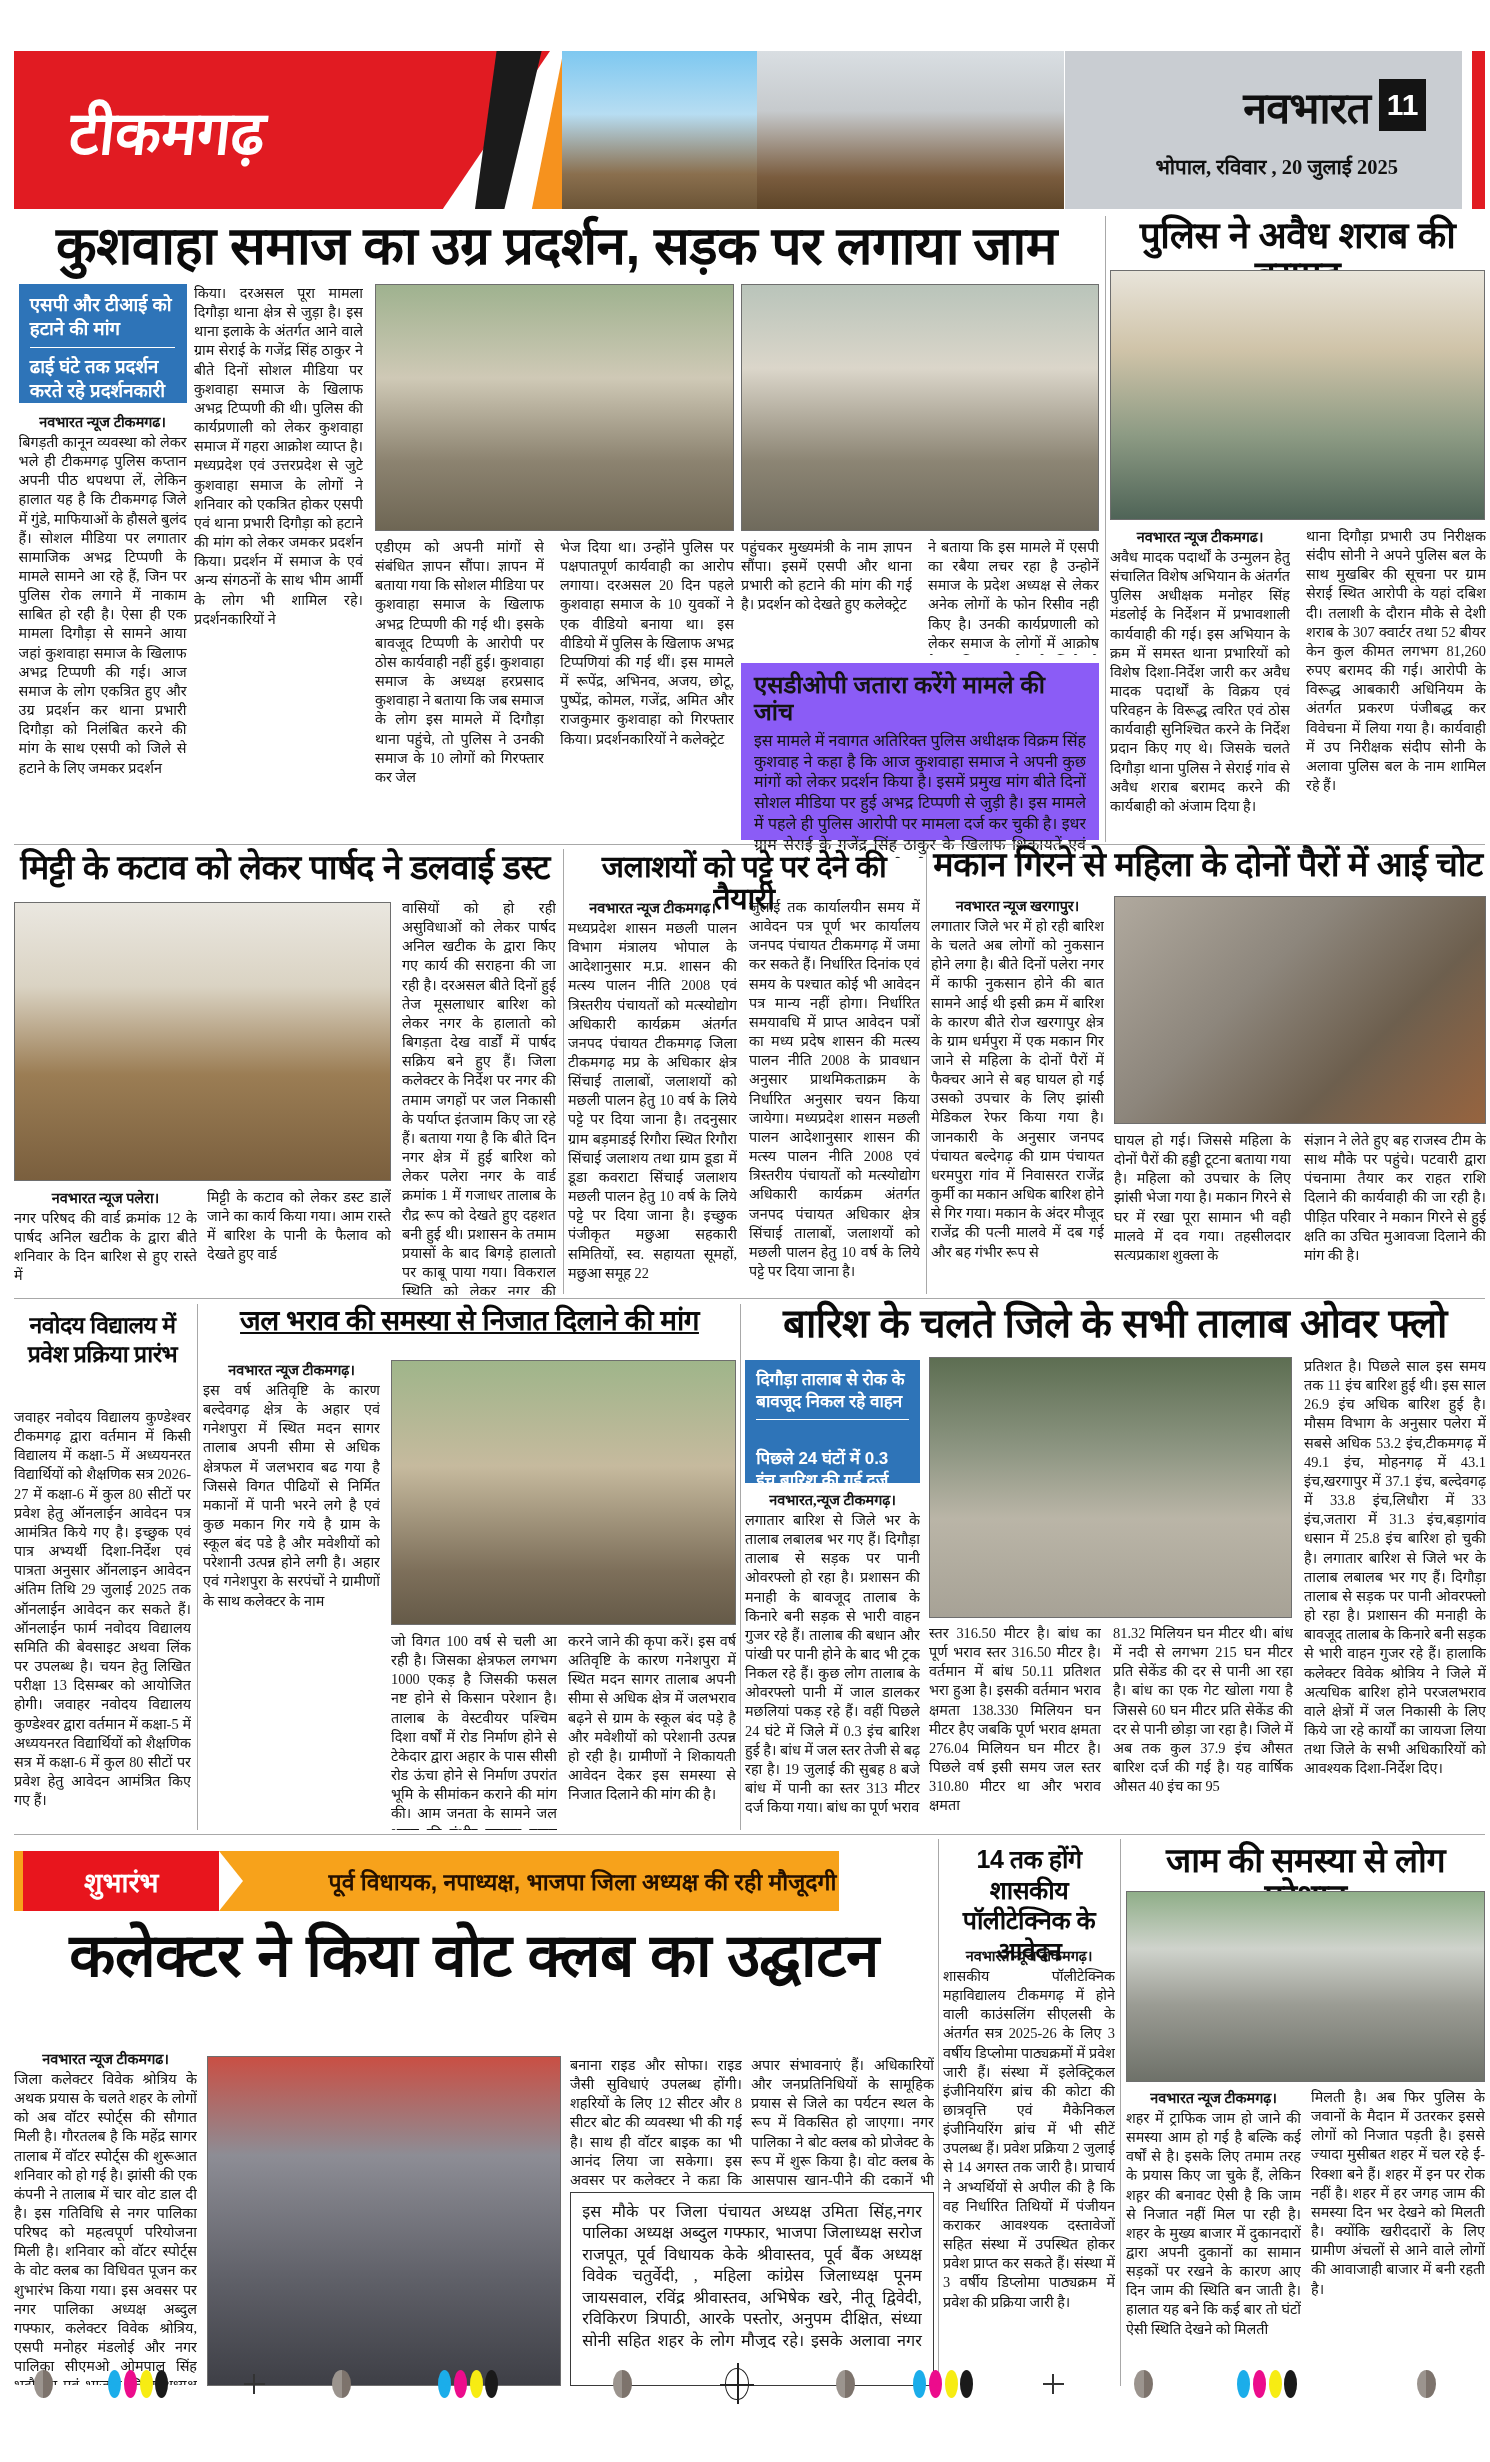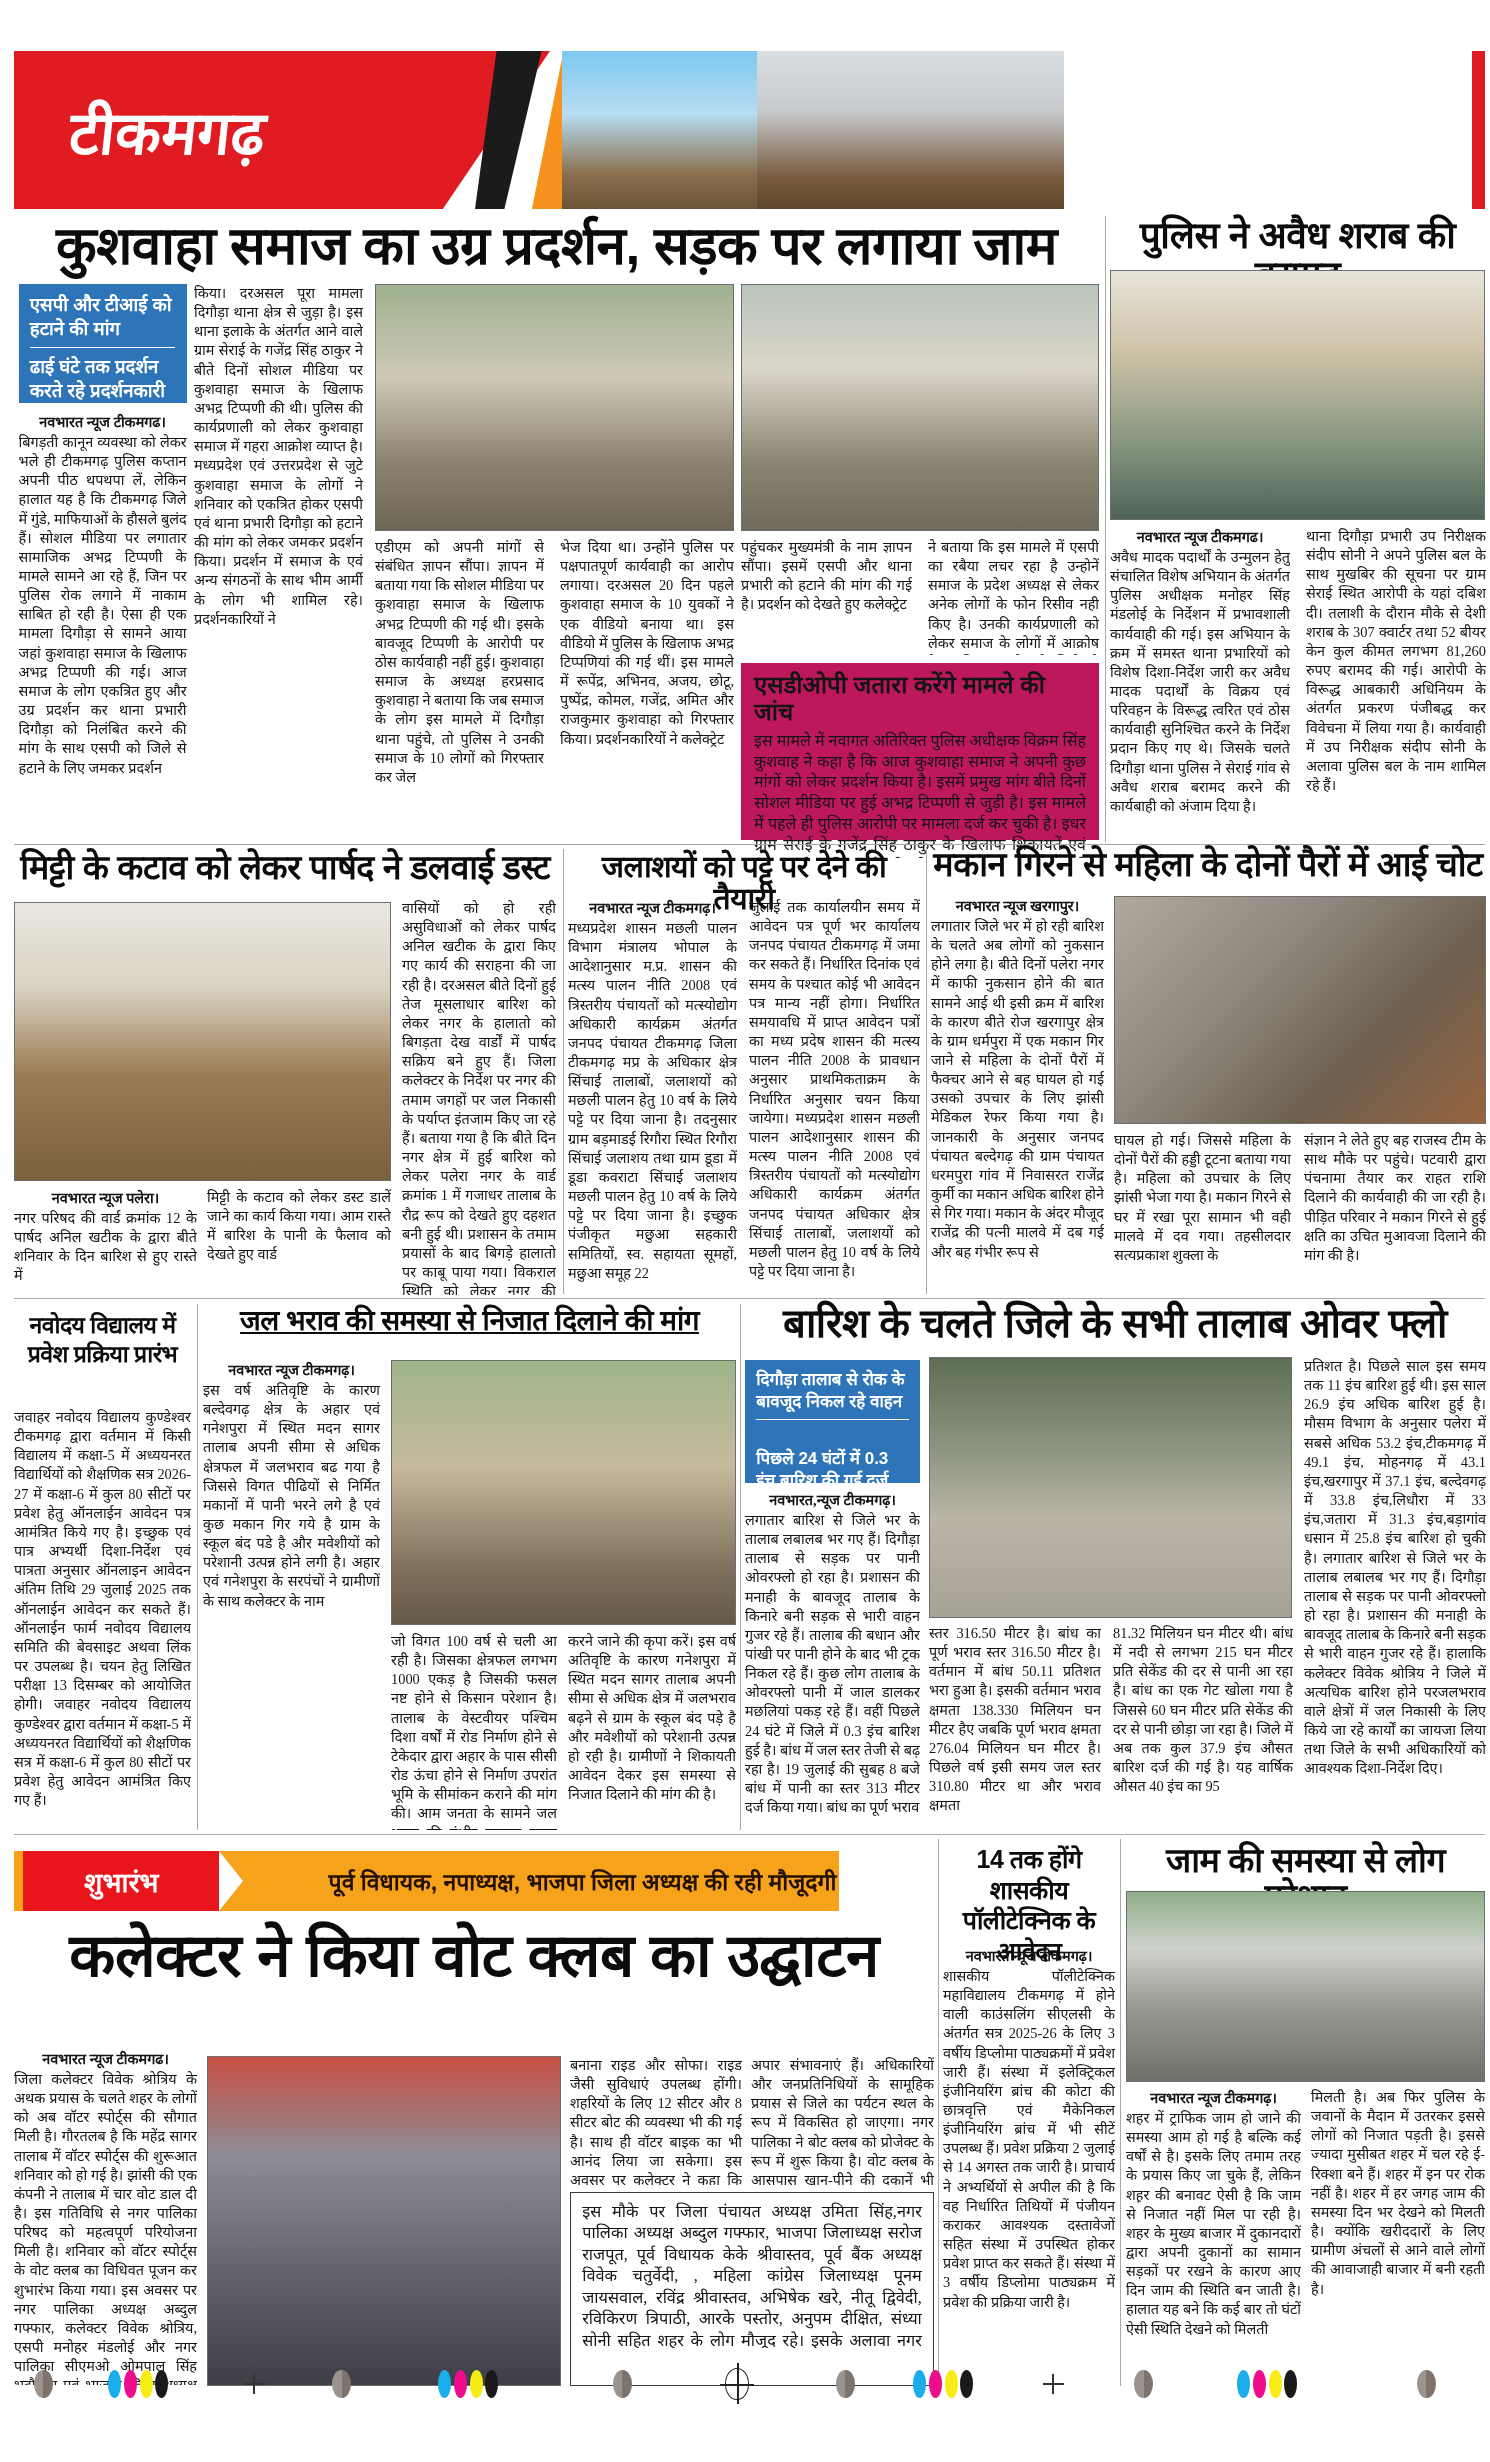--- a/index.html
+++ b/index.html
@@ -7,21 +7,21 @@
   .abs{position:absolute;box-sizing:border-box;}
   .hl{font-family:"Liberation Sans",sans-serif;font-weight:700;color:#0b0b0b;text-align:center;line-height:1.06;letter-spacing:-0.5px;}
   .body-col{font-size:14.4px;line-height:1.33;text-align:justify;overflow:hidden;}
   .byline{font-weight:700;text-align:center;font-size:14.4px;margin-bottom:1.9px;}
   .photo{border:0.9px solid #6e6e6e;}
   .vrule{width:0.9px;background:#a8a8a8;}
   .hrule{height:0.9px;background:#a8a8a8;}
   .bluebox{background:#2e74b8;color:#fff;font-family:"Liberation Sans",sans-serif;font-weight:700;padding:9.3px 11.2px;}
   .bluebox .t{font-size:18.6px;line-height:1.28;border-bottom:1.9px solid #fff;padding-bottom:6.5px;margin-bottom:6.5px;}
   .bluebox .s{font-size:18.6px;line-height:1.28;}
-  .inset-cyan{background:#be185d;padding:7.5px 13px;}
+  .inset-cyan{background:#8b5cf6;padding:7.5px 13px;}
   .inset-cyan .t{font-weight:700;font-size:24px;font-family:"Liberation Sans",sans-serif;margin:1.9px 0 5.6px;line-height:1.1;}
   .inset-cyan .b{font-size:16px;line-height:1.3;text-align:justify;overflow:hidden;}
   .kicker{background:#f7a21b;}
   .kicker-label{background:#e8151d;color:#fff;font-weight:700;font-size:27px;font-family:"Liberation Sans",sans-serif;display:flex;align-items:center;justify-content:center;position:relative;}
   .kicker-label::after{content:'';position:absolute;right:-24px;top:0;border-top:30px solid transparent;border-bottom:30px solid transparent;border-left:24px solid #ffffff;}
   .kicker-text{color:#241000;font-weight:700;font-size:23px;font-family:"Liberation Sans",sans-serif;display:flex;align-items:center;justify-content:center;text-align:center;}
   .inset-red{border:1.9px solid #3a3a3a;background:#fff;}
   .inset-red .hd{background:#e8151d;color:#fff;font-weight:700;font-size:20.5px;font-family:"Liberation Sans",sans-serif;padding:5.6px 9.3px 5.6px 28px;position:relative;line-height:1.15;}
   .inset-red .hd::before{content:'';position:absolute;left:3.7px;top:3.7px;bottom:3.7px;width:13px;background:#111;}
   .inset-red .hd::after{content:'';position:absolute;left:6.5px;top:50%;margin-top:-6.5px;border-top:6.5px solid transparent;border-bottom:6.5px solid transparent;border-left:9.3px solid #fff;}
@@ -43,20 +43,25 @@
 </head>
 <body>
 
 <div class="abs" style="left:14px;top:51px;width:1448px;height:158px;overflow:hidden;background:#fff;">
   <div class="abs" style="left:0;top:0;width:536px;height:158px;background:#e11b22;clip-path:polygon(0 0,100% 0,80% 100%,0 100%);"></div>
   <div class="abs" style="left:461px;top:0;width:98px;height:158px;background:#1b1b1b;clip-path:polygon(22% 0,68% 0,30% 100%,0 100%);"></div>
   <div class="abs" style="left:503px;top:0;width:93px;height:158px;background:#f6921e;clip-path:polygon(50% 0,92% 0,58% 100%,16% 100%);"></div>
   <div class="abs region-title" style="left:56px;top:39px;">टीकमगढ़</div>
   <div class="abs photo" style="left:548px;top:0;width:196px;height:158px;border:none;background:linear-gradient(180deg,#7ec8f0 0%,#b7ddf2 40%,#8a6f4e 78%,#6b5436 100%);"></div>
   <div class="abs photo" style="left:743px;top:0;width:307px;height:158px;border:none;background:linear-gradient(180deg,#d9dee2 0%,#c6cacd 38%,#7a5c3e 80%,#5d4528 100%);"></div>
+  <div class="abs" style="left:1051px;top:0;width:398px;height:158px;background:#c9cdd2;">
+    <div class="abs brand" style="right:93px;top:26px;">नवभारत</div>
+    <div class="abs pagebox" style="right:37px;top:28px;width:47px;height:52px;">11</div>
+    <div class="abs dateline" style="right:65px;top:101px;">भोपाल, रविवार , 20 जुलाई 2025</div>
+  </div>
 </div>
 <div class="abs" style="left:1472px;top:51px;width:13px;height:158px;background:#e11b22;"></div>
 
 <div>
   <div class="abs hl" style="left:14px;top:218px;width:1085px;font-size:53px;">कुशवाहा समाज का उग्र प्रदर्शन, सड़क पर लगाया जाम</div>
   <div class="abs bluebox" style="left:18.6px;top:284px;width:168px;height:119px;">
     <div class="t">एसपी और टीआई को हटाने की मांग</div>
     <div class="s">ढाई घंटे तक प्रदर्शन करते रहे प्रदर्शनकारी</div>
   </div>
   <div class="abs" style="left:18.6px;top:412px;width:168px;height:428px;">

